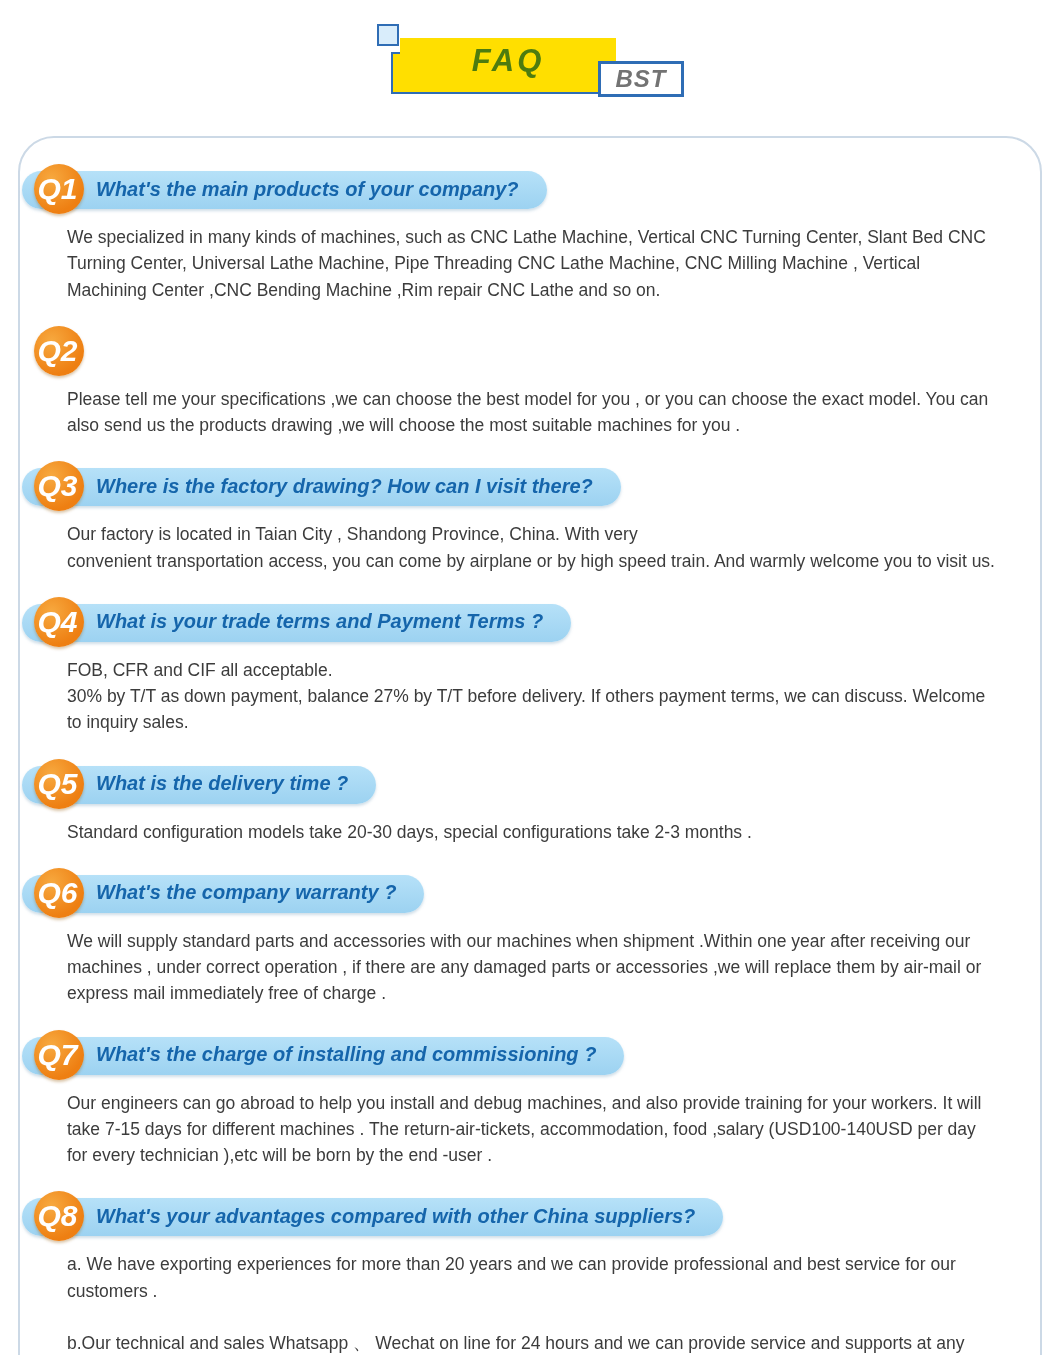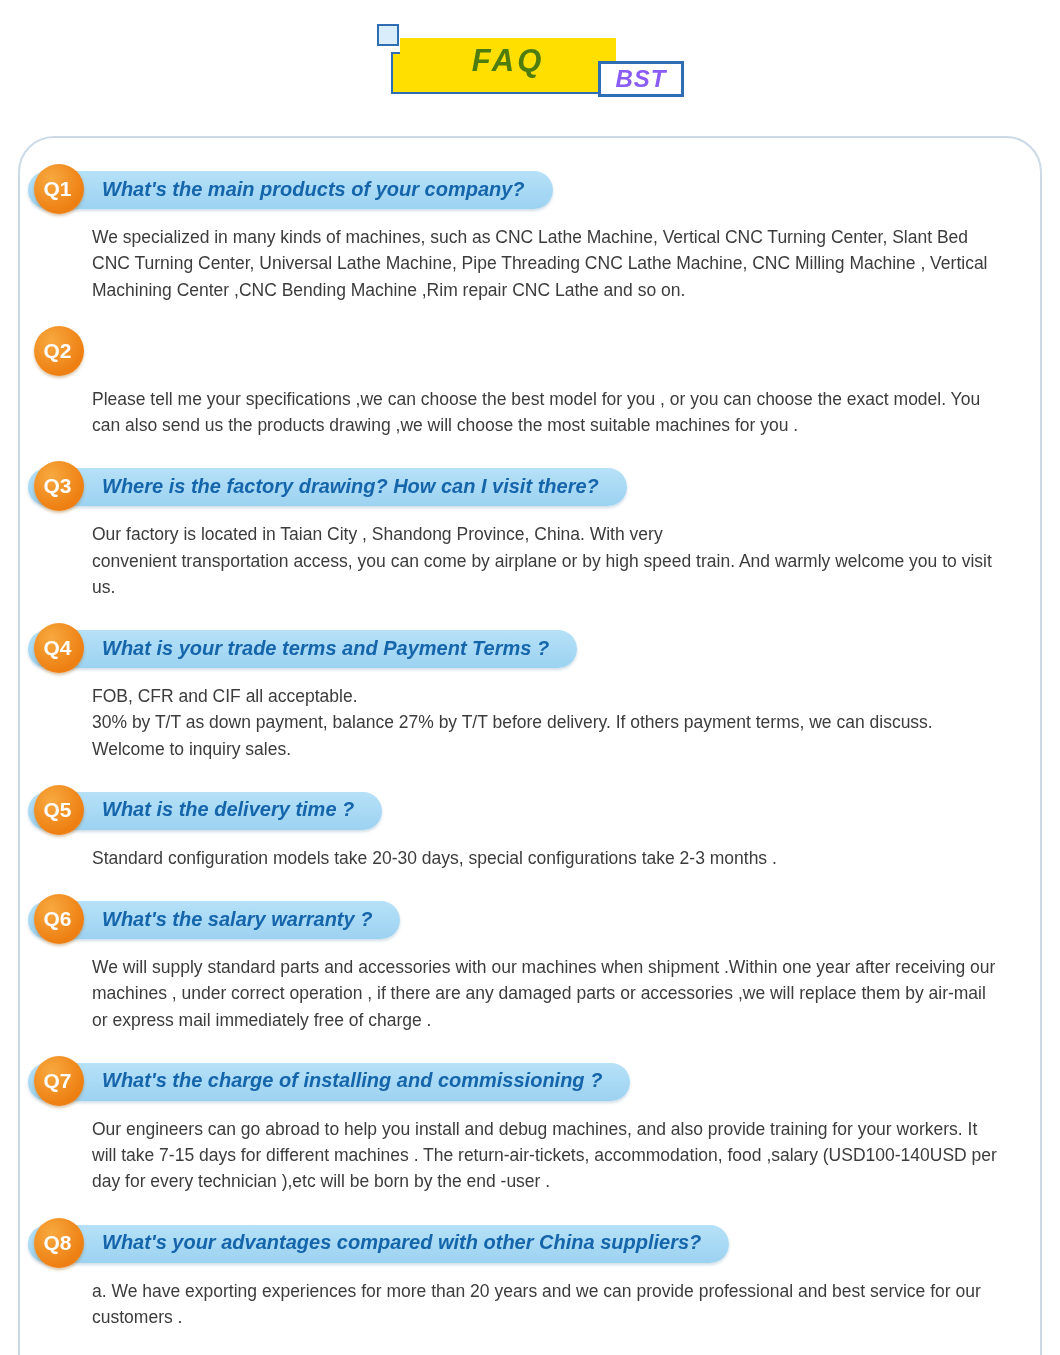--- a/index.html
+++ b/index.html
@@ -38,21 +38,21 @@
     letter-spacing: 3px;
   }
   .header .bst-box {
     position: absolute; left: 598px; top: 61px;
     width: 86px; height: 36px;
     background: #ffffff;
     border: 3px solid #2f6db5;
     display: flex; align-items: center; justify-content: center;
   }
   .header .bst-box .bst-text {
-    color: #8b5cf6;
+    color: #737373;
     font-size: 24px;
     font-weight: bold;
     font-style: italic;
     letter-spacing: 1px;
   }
 
   
   .panel {
     margin: 8px 18px 0 18px;
     min-height: 1200px;
@@ -63,21 +63,21 @@
 
   .faq-item { margin-bottom: 23px; }
 
   .q-row {
     position: relative;
     height: 50px;
     margin-bottom: 10px;
   }
   .q-pill {
     position: absolute;
-    left: 8px;
+    left: 2px;
     top: 7px;
     display: inline-flex;
     align-items: center;
     min-height: 38px;
     border-radius: 22px;
     padding: 4px 28px 6px 74px;
     background: linear-gradient(180deg, #b6e1f8 0%, #9cd2f1 100%);
     box-shadow: 0 2px 3px rgba(120,160,190,0.35);
   }
   .q-pill .q-text {
@@ -95,27 +95,28 @@
     height: 50px;
     border-radius: 50%;
     background: radial-gradient(circle at 35% 30%, #f7a93f 0%, #ee7f12 70%);
     box-shadow: 0 2px 3px rgba(150,90,10,0.35);
     display: flex;
     align-items: center;
     justify-content: center;
   }
   .q-badge .q-id {
     color: #ffffff;
-    font-size: 21px;
-    font-weight: bold;
+    font-size: 30px;
+    font-weight: bold;
+    font-style: italic;
     padding-right: 3px;
   }
 
   .answer {
-    margin: 0 40px 0 72px;
+    margin: 0 40px 0 47px;
     color: #3c3c3c;
     font-size: 17.5px;
     line-height: 1.5;
     white-space: pre-line;
   }
 </style>
 </head>
 <body>
 
 <div class="header">
@@ -186,21 +187,21 @@
       <div class="q-badge">
         <span class="q-id">Q5</span>
       </div>
     </div>
     <p class="answer">Standard configuration models take 20-30 days, special configurations take 2-3 months .</p>
   </section>
 
   <section class="faq-item">
     <div class="q-row">
       <div class="q-pill">
-        <span class="q-text">What's the salary warranty ?</span>
+        <span class="q-text">What's the company warranty ?</span>
       </div>
       <div class="q-badge">
         <span class="q-id">Q6</span>
       </div>
     </div>
     <p class="answer">We will supply standard parts and accessories with our machines when shipment .Within one year after receiving our machines , under correct operation , if there are any damaged parts or accessories ,we will replace them by air-mail or express mail immediately free of charge .</p>
   </section>
 
   <section class="faq-item">
     <div class="q-row">

